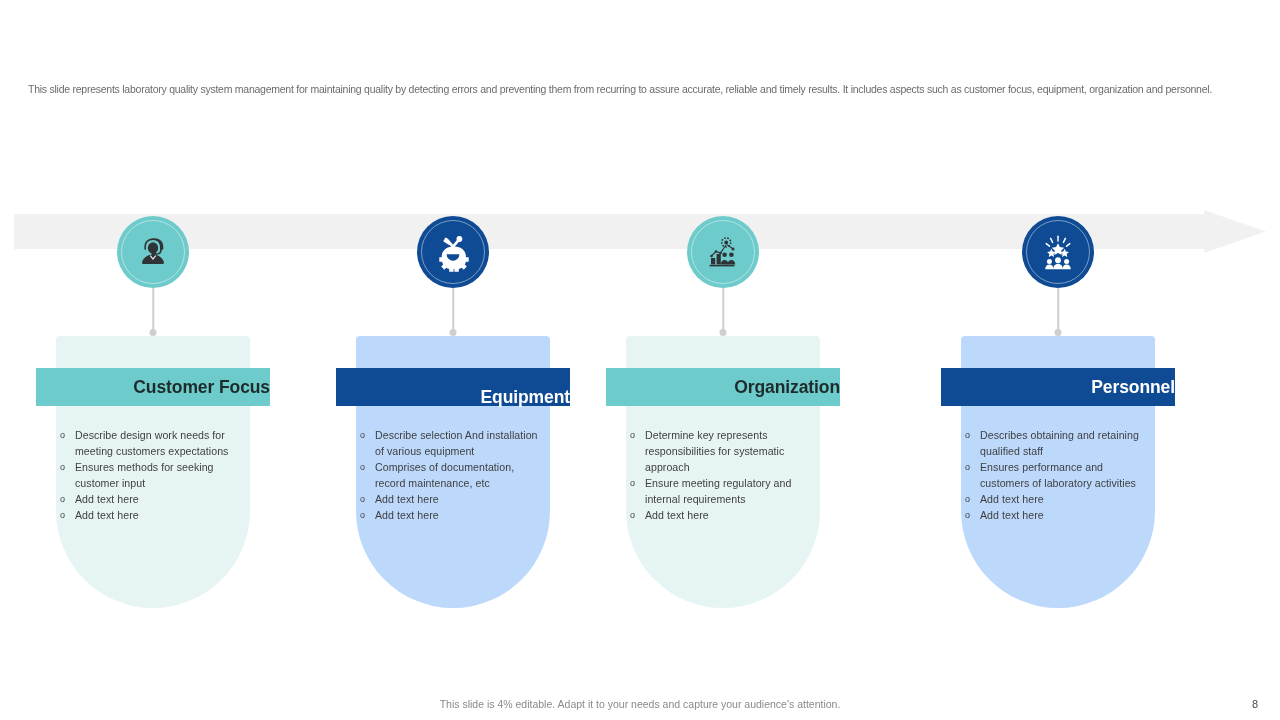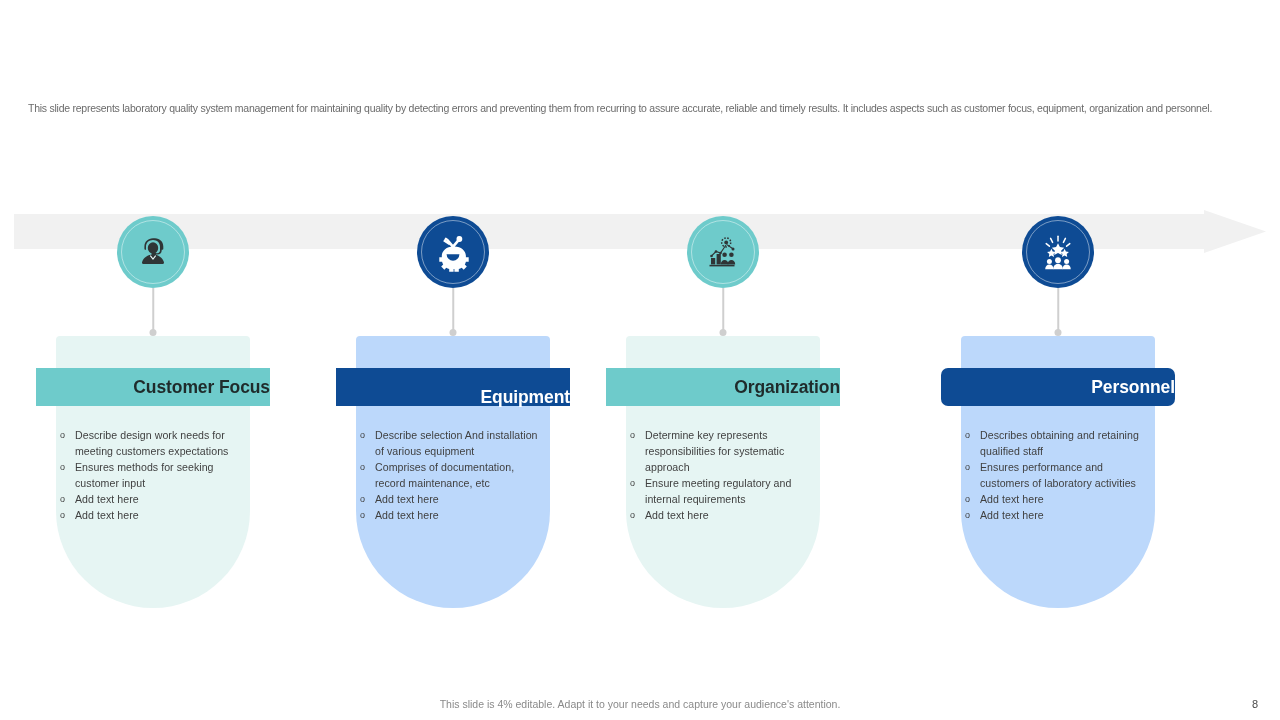--- a/index.html
+++ b/index.html
@@ -14,21 +14,20 @@
   
   .title {
     position:absolute; left:28px; top:27px;
     font-size:31px; font-weight:bold; color:#2a2a2a;
     letter-spacing:-0.2px; white-space:nowrap;
   }
   .subtitle {
     position:absolute; left:28px; top:82px; width:1218px;
     font-size:10.5px; line-height:15px; color:#6b6b6b;
     letter-spacing:-0.25px;
-    margin-top:19px;
   }
 
   
   .arrow-band {
     position:absolute; left:14px; top:210px;
     width:1252px; height:43px;
   }
   .arrow-band svg { display:block; width:100%; height:100%; }
 
   
@@ -278,21 +277,21 @@
         <g fill="#ffffff">
           <circle cx="20" cy="28.2" r="2.9"></circle>
           <path d="M15.2 37.2c0-3 2.1-5.4 4.8-5.4s4.8 2.4 4.8 5.4z"></path>
           <circle cx="11.4" cy="29.6" r="2.5"></circle>
           <path d="M7.2 37.2c0-2.6 1.9-4.7 4.2-4.7s4.2 2.1 4.2 4.7z"></path>
           <circle cx="28.6" cy="29.6" r="2.5"></circle>
           <path d="M24.4 37.2c0-2.6 1.9-4.7 4.2-4.7s4.2 2.1 4.2 4.7z"></path>
         </g>
       </svg>
     </div>
-    <div class="band" style="background:#0e4b94;border-radius:7px;">
+    <div class="band" style="background:#0e4b94;">
       <span class="band-label" style="color:#ffffff;">Personnel</span>
     </div>
     <div class="bullets">
       <div class="bullet">
           <span class="marker">o</span>
           <span class="txt">Describes obtaining and retaining qualified staff</span>
         </div>
       <div class="bullet">
           <span class="marker">o</span>
           <span class="txt">Ensures performance and customers of laboratory activities</span>

